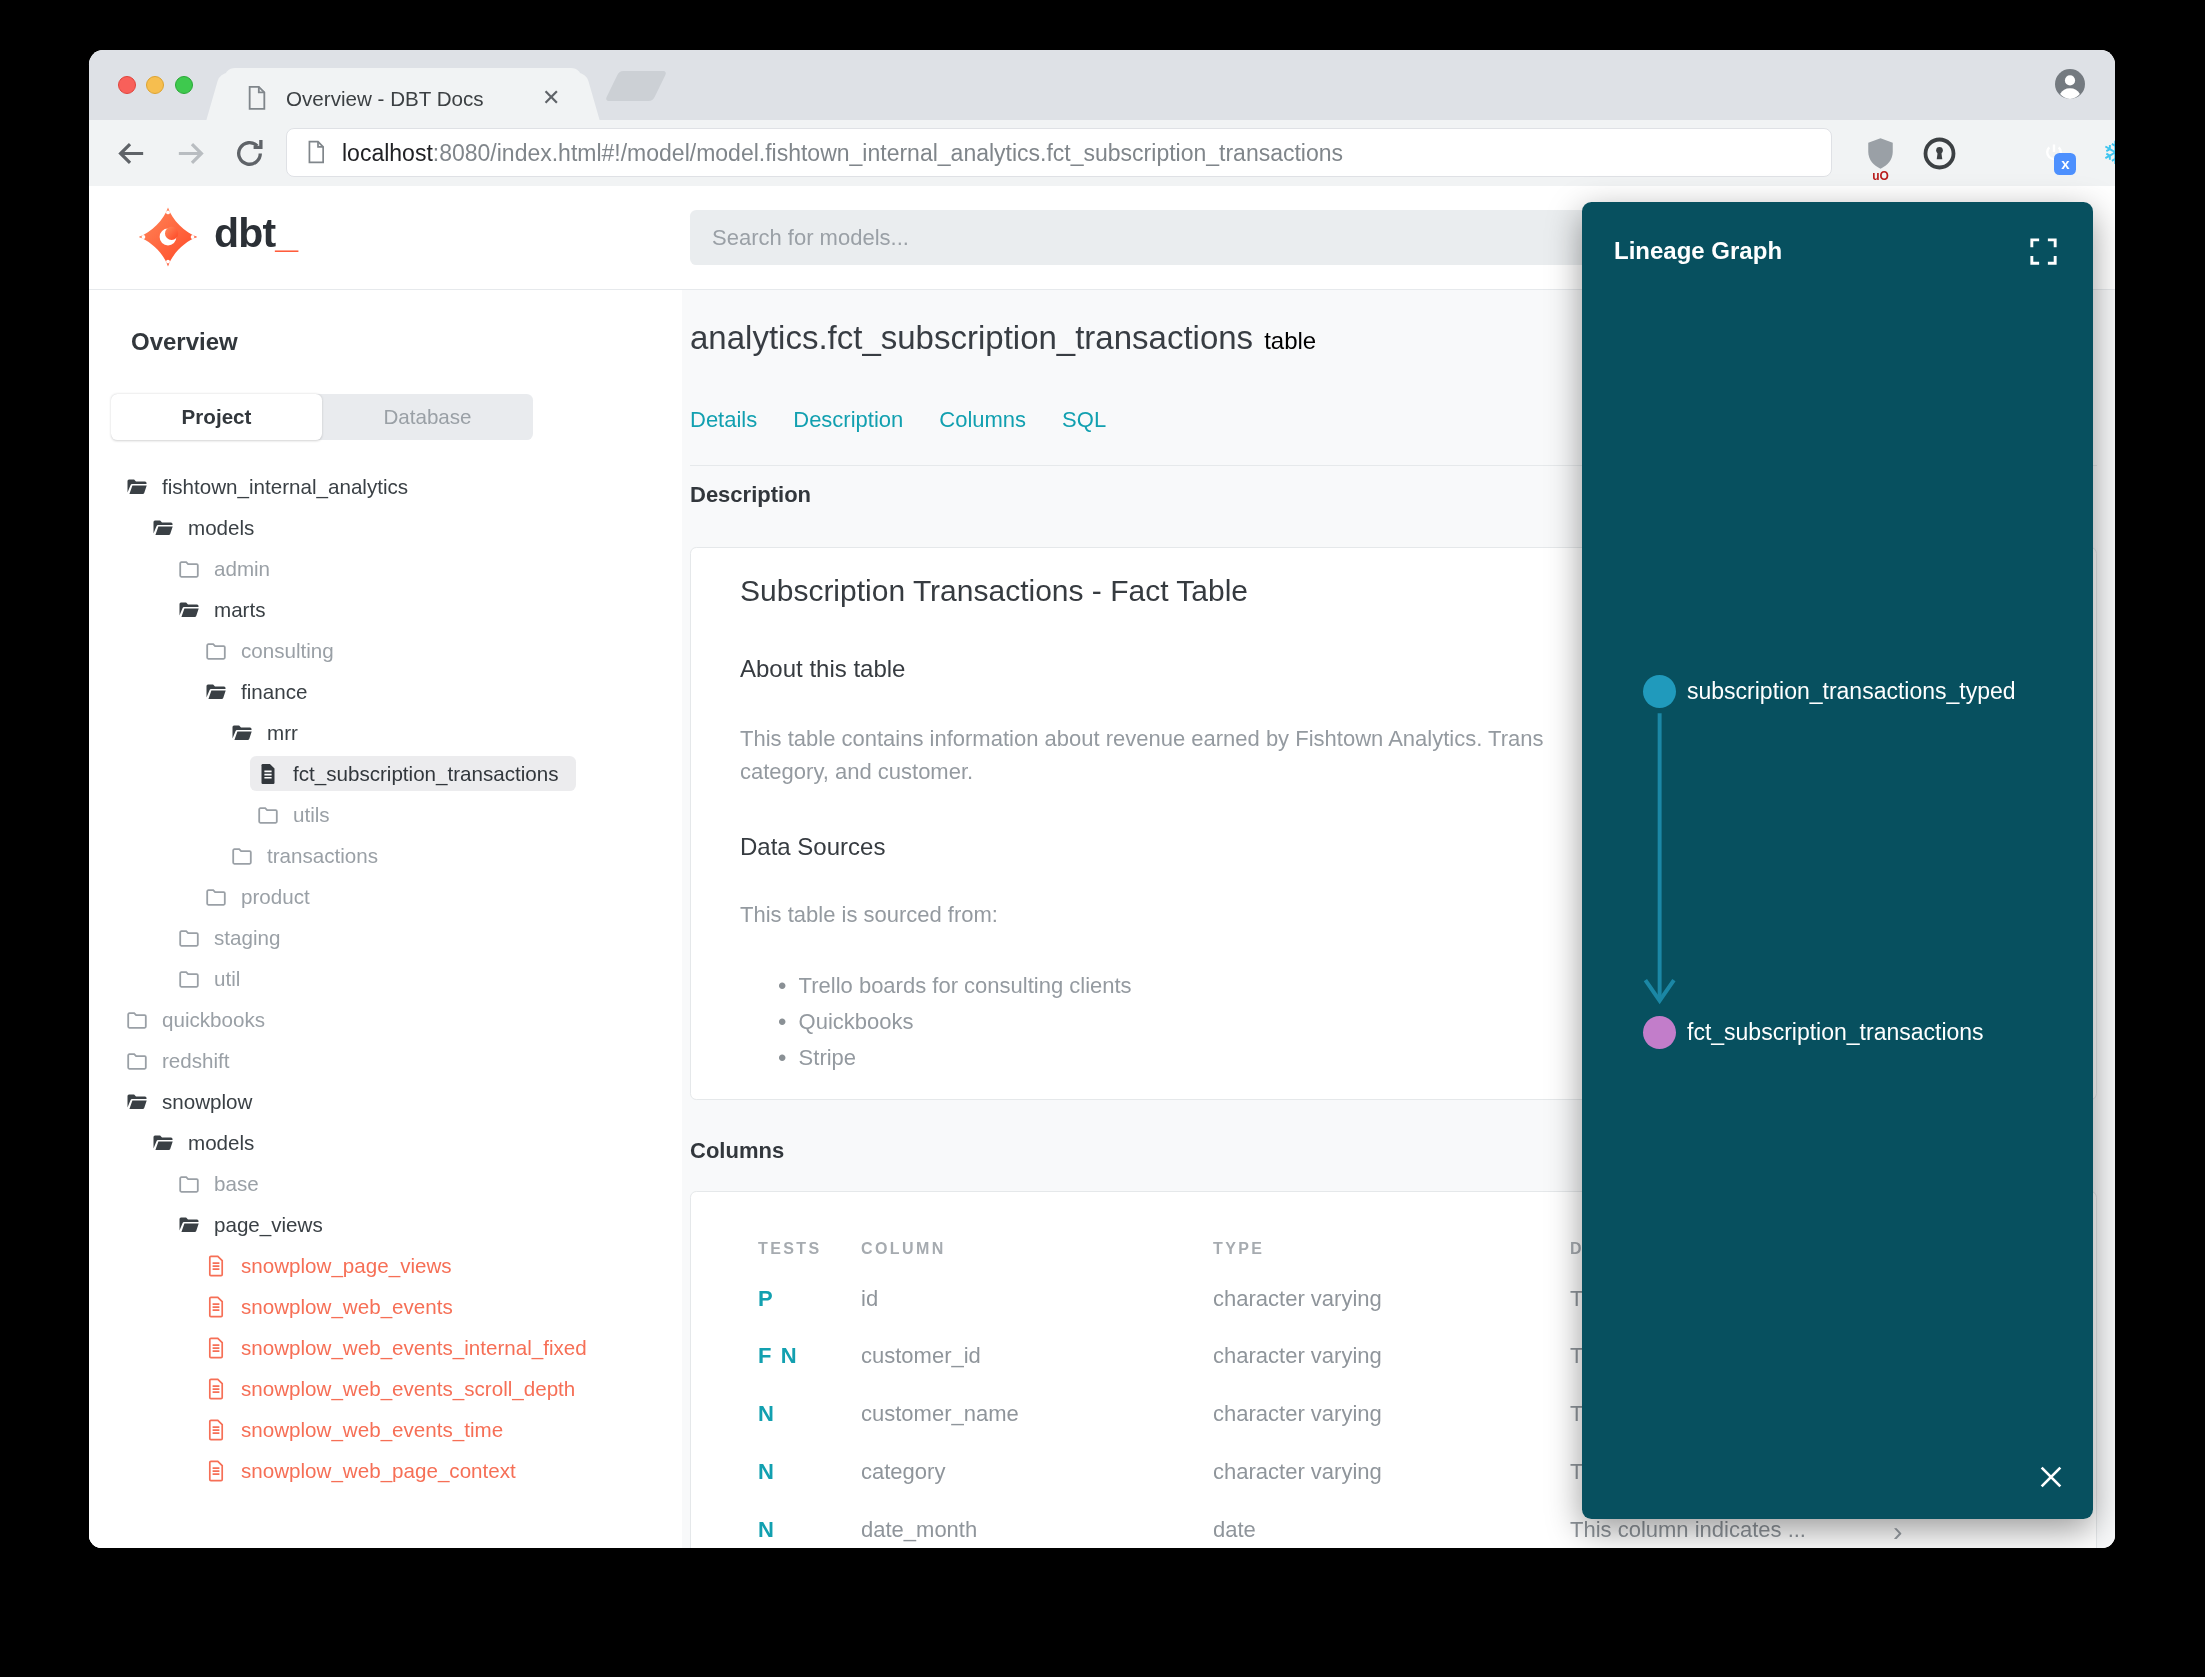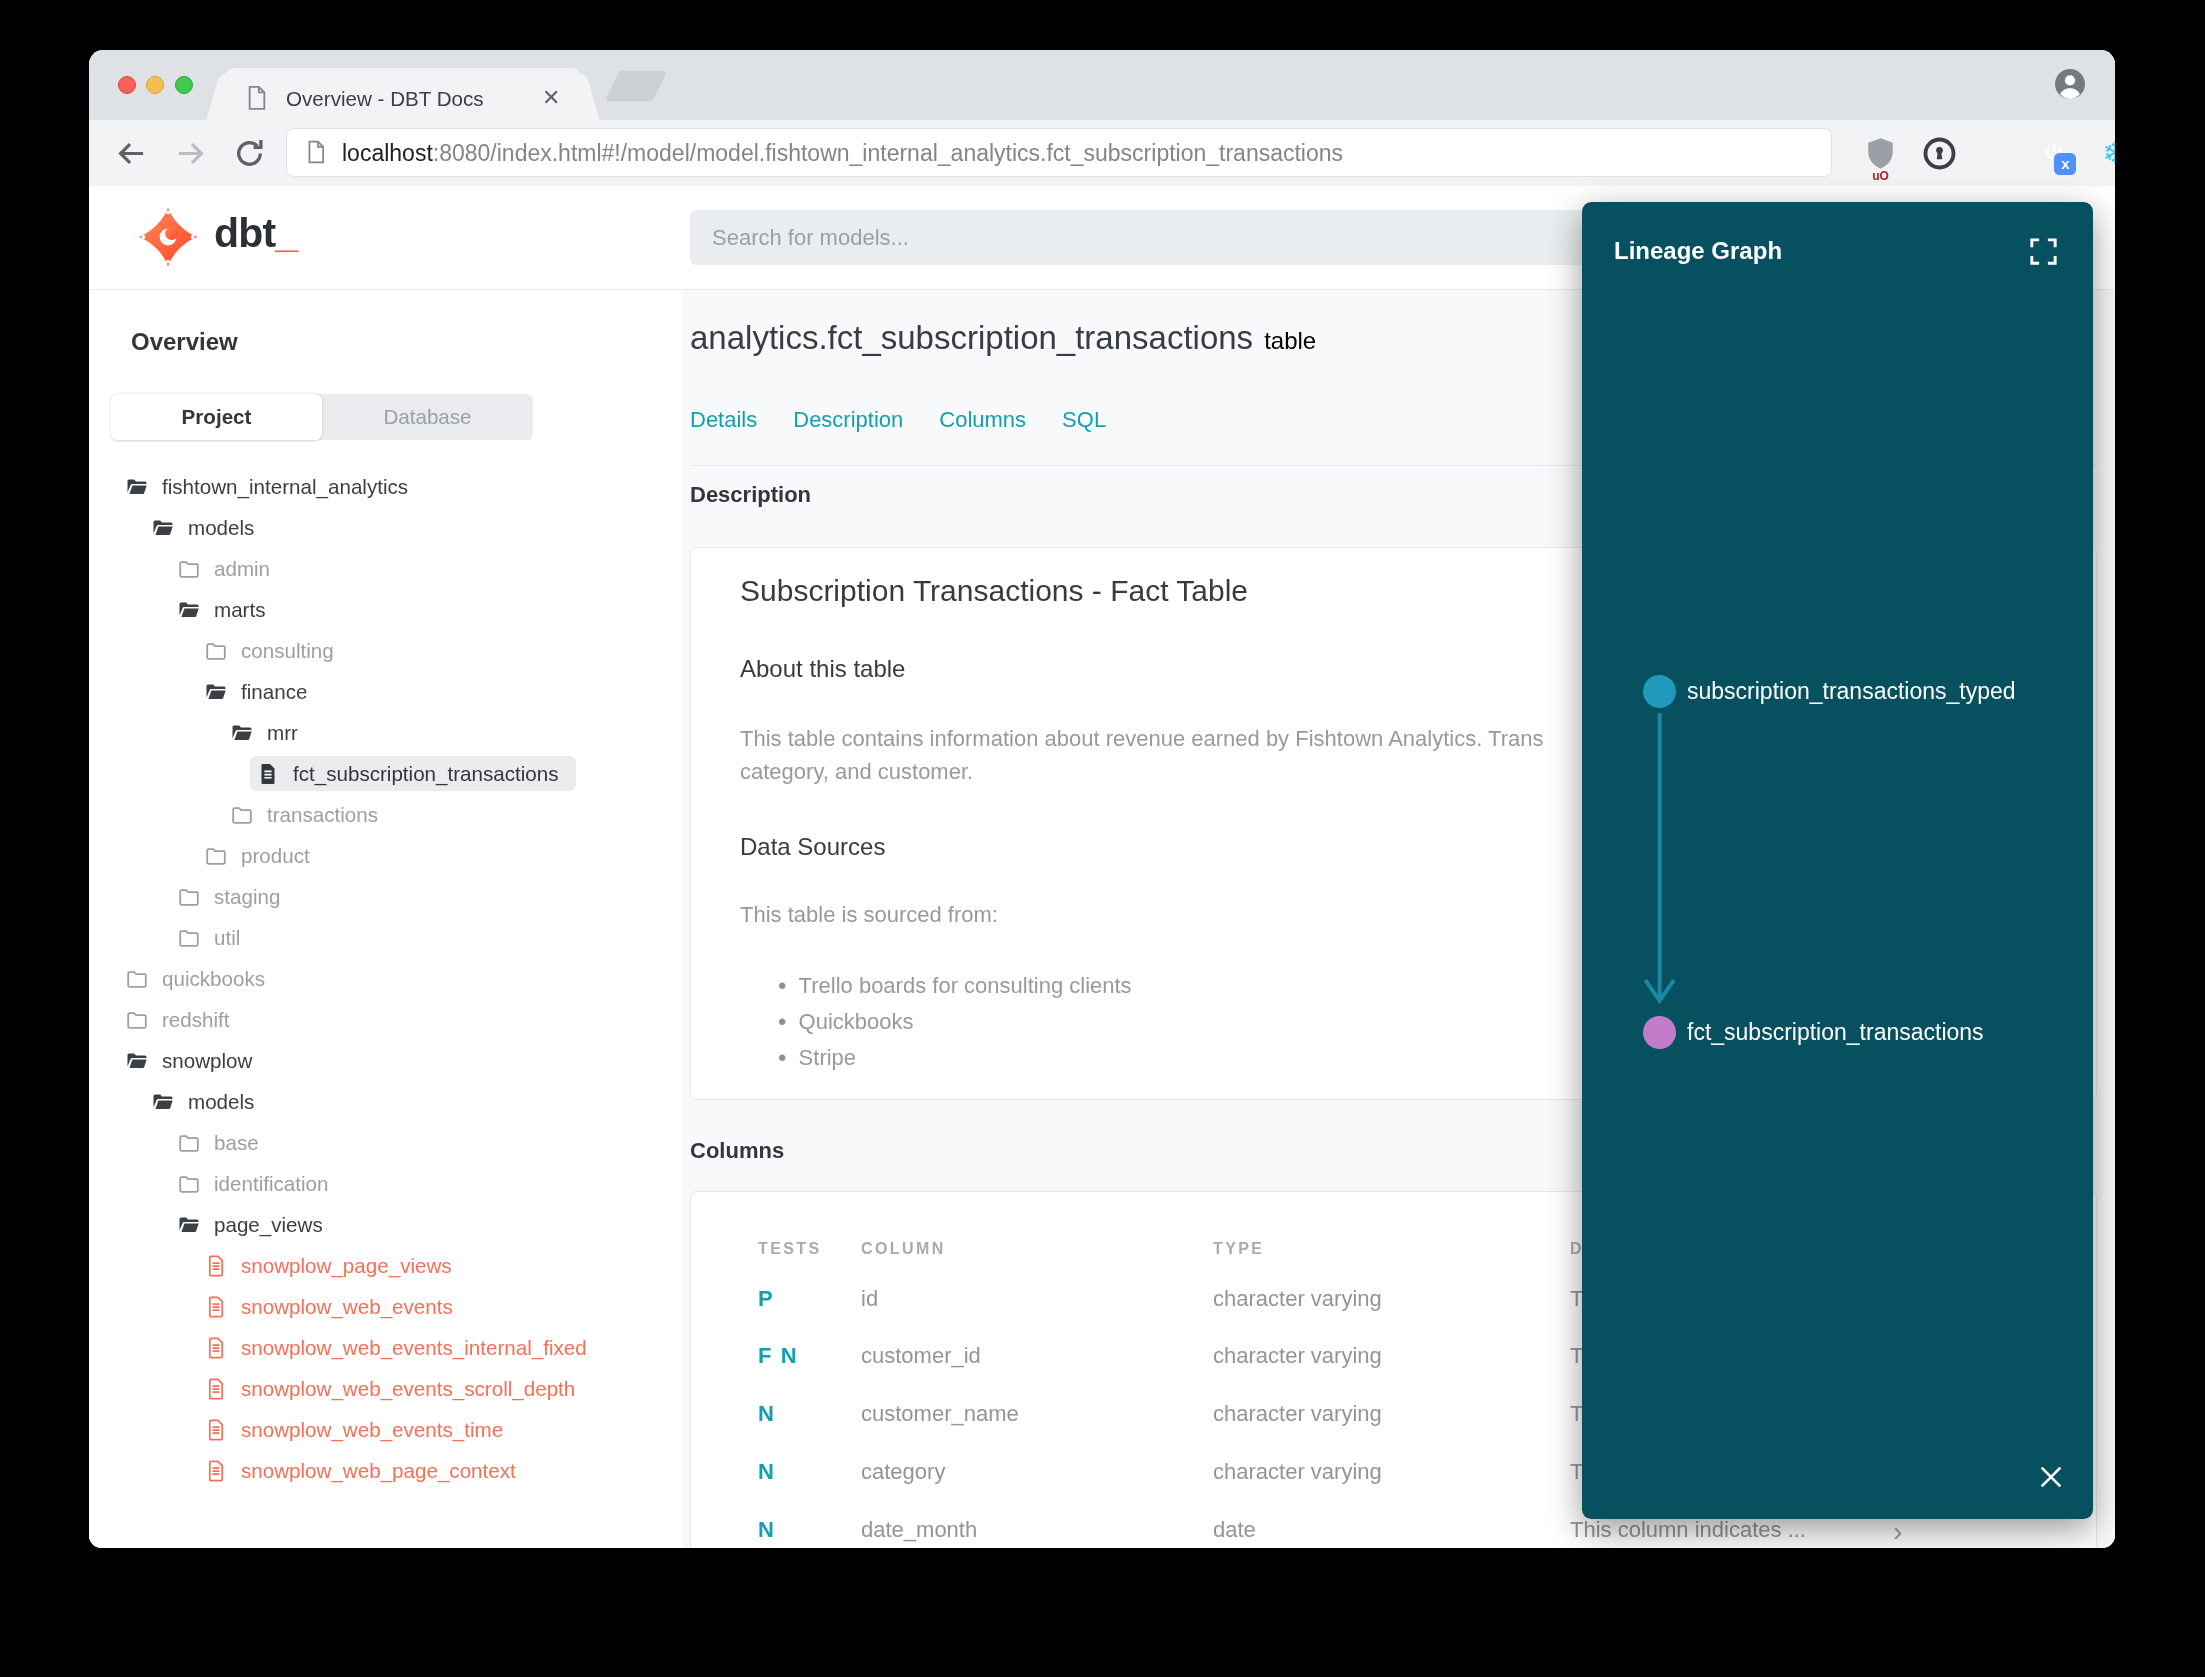--- a/index.html
+++ b/index.html
@@ -314,20 +314,30 @@
                   <svg viewBox="0 0 24 24">
                     <path fill="currentColor" d="M5.5 3.2A1.2 1.2 0 0 1 6.7 2h7.2l4.6 4.6v14.2a1.2 1.2 0 0 1-1.2 1.2H6.7a1.2 1.2 0 0 1-1.2-1.2V3.2z"></path>
                     <g stroke="#fff" stroke-width="1.6">
                       <path d="M8.4 9.4h7.2M8.4 12.6h7.2M8.4 15.8h7.2"></path>
                     </g>
                   </svg>
                 </div>
                 <div class="t-lab">fct_subscription_transactions</div>
               </div>
             </div>
+            <div class="tree-row folder" style="padding-left: 161px;">
+              <div class="pill">
+                <div class="t-ico">
+                  <svg viewBox="0 0 24 24" fill="none" stroke="currentColor" stroke-width="1.8">
+                    <path d="M3.2 18.6V6.4A1.2 1.2 0 0 1 4.4 5.2h4.8l1.9 1.9h8.5a1.2 1.2 0 0 1 1.2 1.2v10.3a1.2 1.2 0 0 1-1.2 1.2H4.4a1.2 1.2 0 0 1-1.2-1.2z"></path>
+                  </svg>
+                </div>
+                <div class="t-lab">utils</div>
+              </div>
+            </div>
             <div class="tree-row folder" style="padding-left: 135px;">
               <div class="pill">
                 <div class="t-ico">
                   <svg viewBox="0 0 24 24" fill="none" stroke="currentColor" stroke-width="1.8">
                     <path d="M3.2 18.6V6.4A1.2 1.2 0 0 1 4.4 5.2h4.8l1.9 1.9h8.5a1.2 1.2 0 0 1 1.2 1.2v10.3a1.2 1.2 0 0 1-1.2 1.2H4.4a1.2 1.2 0 0 1-1.2-1.2z"></path>
                   </svg>
                 </div>
                 <div class="t-lab">transactions</div>
               </div>
             </div>
@@ -404,30 +414,20 @@
               </div>
             </div>
             <div class="tree-row folder" style="padding-left: 82px;">
               <div class="pill">
                 <div class="t-ico">
                   <svg viewBox="0 0 24 24" fill="none" stroke="currentColor" stroke-width="1.8">
                     <path d="M3.2 18.6V6.4A1.2 1.2 0 0 1 4.4 5.2h4.8l1.9 1.9h8.5a1.2 1.2 0 0 1 1.2 1.2v10.3a1.2 1.2 0 0 1-1.2 1.2H4.4a1.2 1.2 0 0 1-1.2-1.2z"></path>
                   </svg>
                 </div>
                 <div class="t-lab">base</div>
-              </div>
-            </div>
-            <div class="tree-row folder" style="padding-left: 82px;">
-              <div class="pill">
-                <div class="t-ico">
-                  <svg viewBox="0 0 24 24" fill="none" stroke="currentColor" stroke-width="1.8">
-                    <path d="M3.2 18.6V6.4A1.2 1.2 0 0 1 4.4 5.2h4.8l1.9 1.9h8.5a1.2 1.2 0 0 1 1.2 1.2v10.3a1.2 1.2 0 0 1-1.2 1.2H4.4a1.2 1.2 0 0 1-1.2-1.2z"></path>
-                  </svg>
-                </div>
-                <div class="t-lab">identification</div>
               </div>
             </div>
             <div class="tree-row folder-open" style="padding-left: 82px;">
               <div class="pill">
                 <div class="t-ico">
                   <svg viewBox="0 0 24 24" fill="currentColor">
                     <path d="M2.5 6A1.5 1.5 0 0 1 4 4.5h5.1l1.9 1.9H20A1.5 1.5 0 0 1 21.5 7.9V9H7.3a2 2 0 0 0-1.9 1.4L2.5 17.6V6z"></path>
                     <path d="M7.4 10.5h14.3l-2.5 7.5a1.6 1.6 0 0 1-1.5 1.1H4.4l3-8.6z"></path>
                   </svg>
                 </div>

